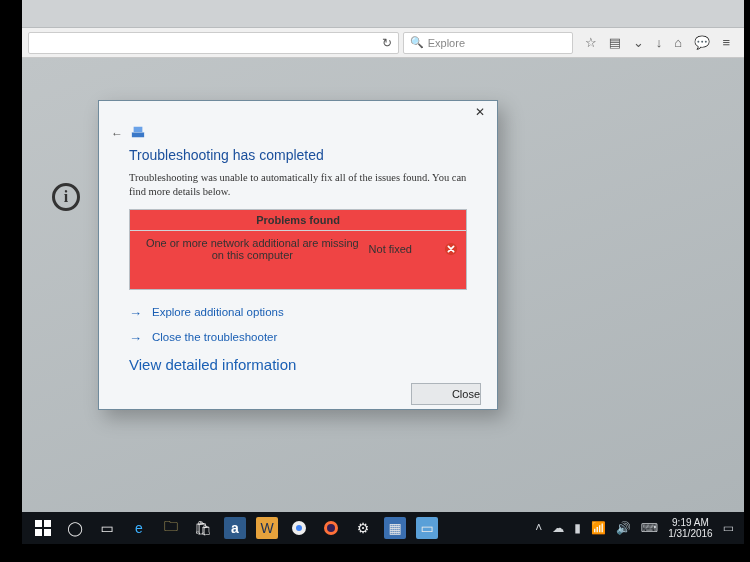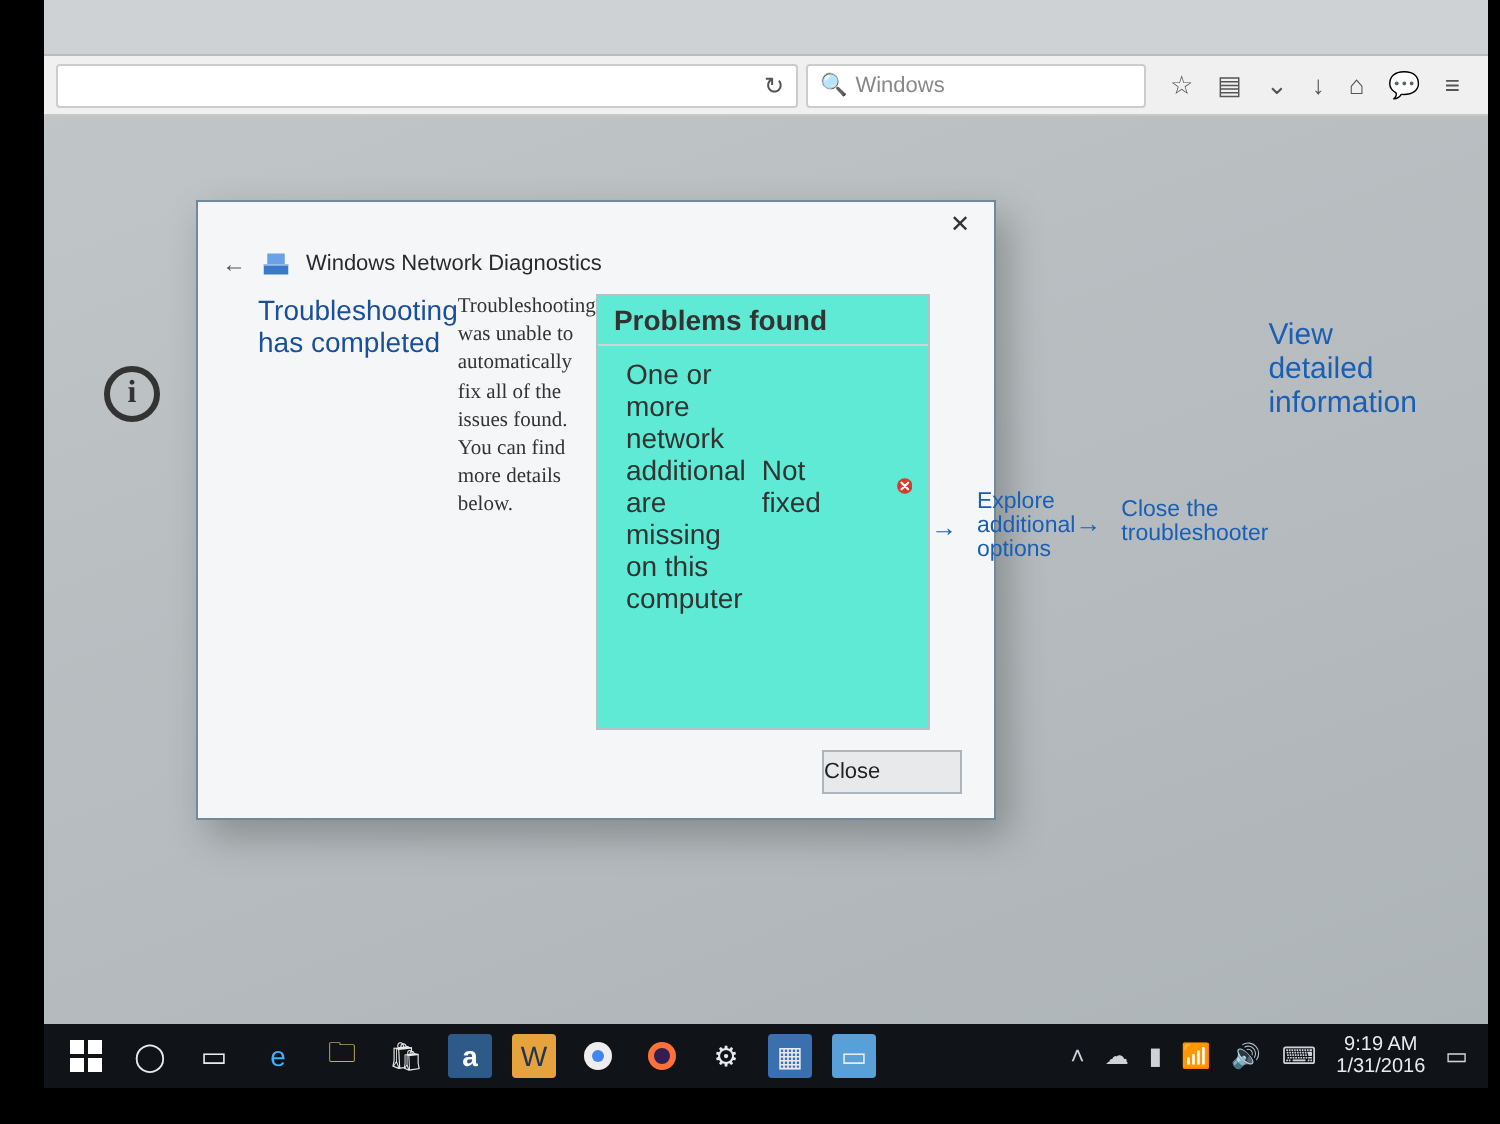--- a/index.html
+++ b/index.html
@@ -43,45 +43,45 @@
   }
   .dlg-close-row { display: flex; justify-content: flex-end; }
   .dlg-close { width: 34px; height: 22px; display:flex;align-items:center;justify-content:center; font-size: 12px; color:#333; cursor:pointer; }
   .dlg-head {
     display: flex; align-items: center; gap: 8px; padding: 2px 12px 8px 12px; color: #333;
   }
   .back-arrow { color: #555; font-size: 12px; cursor:pointer; }
   .dlg-icon { width: 14px; height: 14px; }
   .dlg-title { font-size: 11px; color: #2a2a2a; }
 
-  .dlg-body { padding: 0 30px 0 30px; flex: 1; display:flex; flex-direction:row; }
+  .dlg-body { padding: 0 30px 0 30px; flex: 1; display:flex; flex-direction:column; }
   .heading { color: #1a4f9c; font-size: 14px; font-weight: 400; margin-bottom: 8px; }
   .subtext { font-size: 10.5px; color: #333; line-height: 1.35; margin-bottom: 10px; font-family: Liberation Serif, serif; }
 
   .problems {
-    border: 1px solid #b8bfc5; background: #5eead4; font-size: 14px;
+    border: 1px solid #b8bfc5; background: #ef4444; font-size: 11px; text-align: center;
   }
   .problems-head { padding: 4px 8px; font-weight: 600; color:#333; border-bottom: 1px solid #cfd4d8; }
   .problems-row { display:flex; align-items:center; padding: 6px 8px 28px 14px; gap: 8px; }
   .problems-row .ptxt { flex:1; color:#333; }
   .problems-row .pstatus { color:#333; margin-right: 24px; }
   .err-icon { width: 14px; height: 14px; }
 
   .option-row {
     display:flex; align-items:center; gap:10px; margin-top: 14px; color:#1a5fb4;
     font-size: 11.5px; cursor:pointer;
   }
   .option-row + .option-row { margin-top: 10px; }
   .opt-arrow { color:#1a5fb4; font-size: 13px; }
   .detail-link { margin-top: 12px; font-size: 15px; color:#1a5fb4; cursor:pointer; }
 
   .dlg-footer { display:flex; justify-content:flex-end; padding: 10px 16px 12px 16px; }
   .close-btn {
     min-width: 70px; height: 22px; background:#e7e9eb; border:1px solid #adb4ba;
-    font-size: 11px; color:#222; text-align:left; line-height:20px; cursor:pointer;
+    font-size: 11px; color:#222; text-align:right; line-height:20px; cursor:pointer;
   }
 
   
   .page-info-icon {
     position:absolute; left: 30px; top: 125px; width: 28px; height: 28px; border: 3px solid #333; border-radius: 50%;
     display:flex;align-items:center;justify-content:center; color:#333; font-weight:bold; font-family: Georgia, serif;
   }
 
   
   .taskbar {
@@ -102,21 +102,21 @@
 <div class="screen">
 
   <div class="browser-top"></div>
 
   <div class="browser-bar">
     <div class="addr">
       <span class="reload">↻</span>
     </div>
     <div class="search-box">
       <span>🔍</span>
-      <span>Windows</span>
+      <span>Explore</span>
     </div>
     <div class="toolbar-icons">
       <span>☆</span>
       <span>▤</span>
       <span>⌄</span>
       <span>↓</span>
       <span>⌂</span>
       <span>💬</span>
       <span>≡</span>
     </div>
@@ -129,21 +129,20 @@
       <div class="dlg-close-row">
         <div class="dlg-close">✕</div>
       </div>
       <div class="dlg-head">
         <span class="back-arrow">←</span>
         <svg class="dlg-icon" viewBox="0 0 16 16">
           <rect x="1" y="8" width="14" height="6" fill="#3a78c8"></rect>
           <rect x="3" y="2" width="10" height="6" fill="#6aa2e8"></rect>
           <rect x="1" y="8" width="14" height="1" fill="#fff" opacity="0.5"></rect>
         </svg>
-        <span class="dlg-title">Windows Network Diagnostics</span>
       </div>
 
       <div class="dlg-body">
         <div class="heading">Troubleshooting has completed</div>
         <div class="subtext">Troubleshooting was unable to automatically fix all of the issues found. You can find more details below.</div>
 
         <div class="problems">
           <div class="problems-head">Problems found</div>
           <div class="problems-row">
             <span class="ptxt">One or more network additional are missing on this computer</span>

